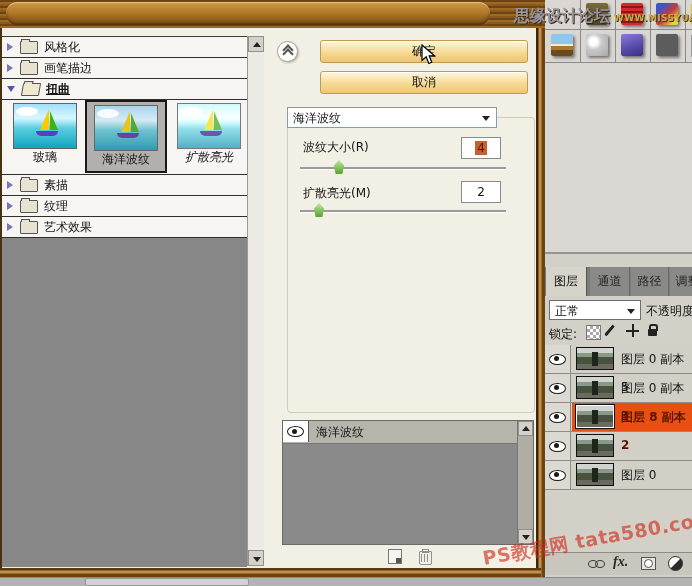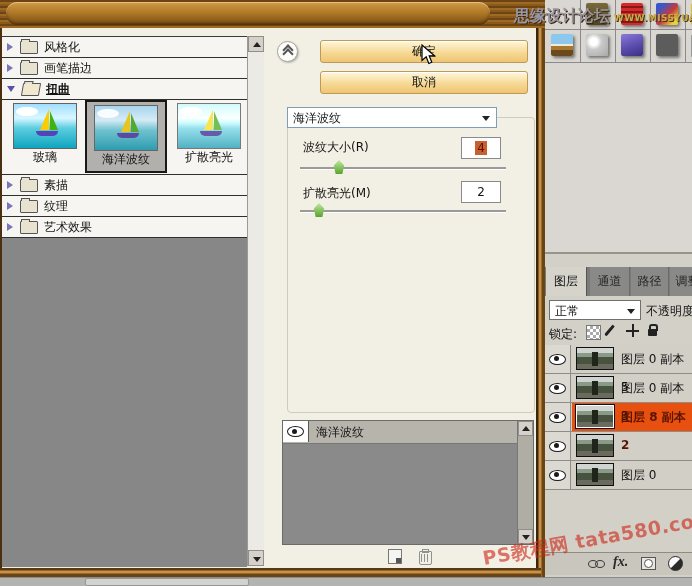--- a/index.html
+++ b/index.html
@@ -214,21 +214,21 @@
         </div>
         <div class="thumb-item selected">
           <div class="img">
             <i class="cloud"></i>
               <i class="sail1"></i>
               <i class="sail2"></i>
               <i class="hull"></i>
           </div>
           <div class="cap">海洋波纹</div>
         </div>
-        <div class="thumb-item" style="left:172px;">
+        <div class="thumb-item" style="left:172px;font-style:italic;">
           <div class="img glow">
             <i class="cloud"></i>
               <i class="sail1"></i>
               <i class="sail2"></i>
               <i class="hull"></i>
           </div>
           <div class="cap">扩散亮光</div>
         </div>
       </div>
       <div class="cat-row">

